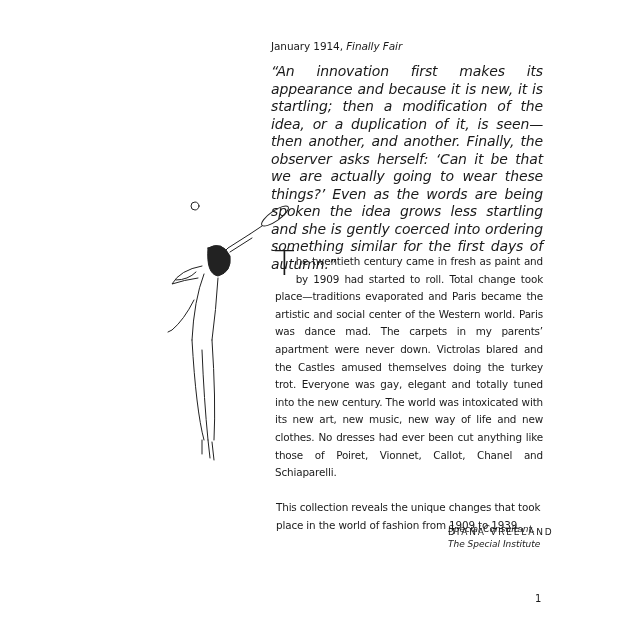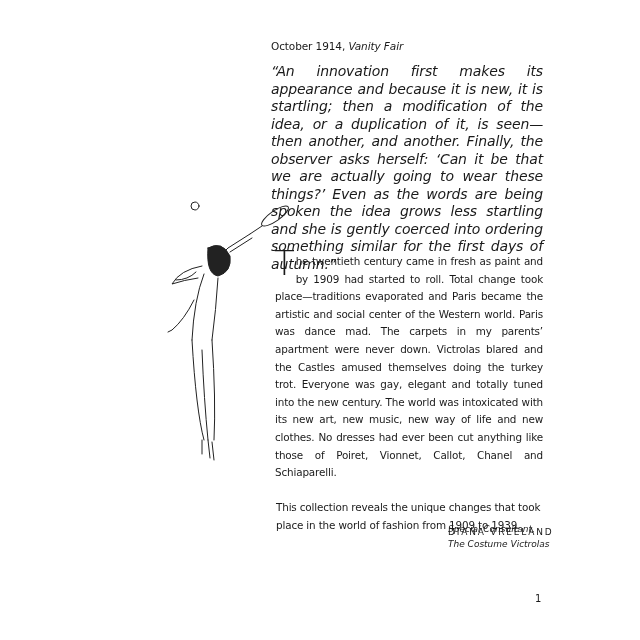--- a/index.html
+++ b/index.html
@@ -16,22 +16,22 @@
     .para2 { position:absolute; left:276px; top:462px; width:268px; font-size:10.4px; line-height:17.6px; letter-spacing:-0.15px;margin-top:37px; }
     .sig-name { position:absolute; left:448px; top:527px; font-size:9px; letter-spacing:1.8px; }
     .sig-title { position:absolute; left:448px; top:522px; font-size:9px; line-height:14.5px; font-style:italic; }
     .page-num { position:absolute; left:535px; top:593px; font-size:10px; }
     .illustration { position:absolute; left:150px; top:190px; width:145px; height:280px; }
   </style>
 </head>
 <body>
 
 <div class="source">
-  <span>October 1914,</span>
-  <span class="pub">Vanity Fair</span>
+  <span>January 1914,</span>
+  <span class="pub">Finally Fair</span>
 </div>
 
 <div class="quote">“An innovation first makes its appearance and because it is new, it is startling; then a modification of the idea, or a duplication of it, is seen—then another, and another. Finally, the observer asks herself: ‘Can it be that we are actually going to wear these things?’ Even as the words are being spoken the idea grows less startling and she is gently coerced into ordering something similar for the first days of autumn.”</div>
 
 <svg class="illustration" viewBox="0 0 145 280">
   <g fill="none" stroke="#222" stroke-width="1" stroke-linecap="round">
     <circle cx="45" cy="16" r="4"></circle>
 
     <ellipse cx="125" cy="26" rx="16" ry="5" transform="rotate(-35 125 26)"></ellipse>
     <line x1="112" y1="36" x2="100" y2="44"></line>
@@ -58,16 +58,16 @@
   <p>
     <span class="dropcap">T</span><span>he twentieth century came in fresh as paint and by 1909 had started to roll. Total change took place—traditions evaporated and Paris became the artistic and social center of the Western world. Paris was dance mad. The carpets in my parents’ apartment were never down. Victrolas blared and the Castles amused themselves doing the turkey trot. Everyone was gay, elegant and totally tuned into the new century. The world was intoxicated with its new art, new music, new way of life and new clothes. No dresses had ever been cut anything like those of Poiret, Vionnet, Callot, Chanel and Schiaparelli.</span>
   </p>
 </div>
 
 <div class="para2">This collection reveals the unique changes that took place in the world of fashion from 1909 to 1939.</div>
 
 <div class="sig-name">DIANA VREELAND</div>
 <div class="sig-title">
   <div>Special Consultant,</div>
-  <div>The Costume Victrolas</div>
+  <div>The Special Institute</div>
 </div>
 
 <div class="page-num">1</div>
 
 </body></html>

